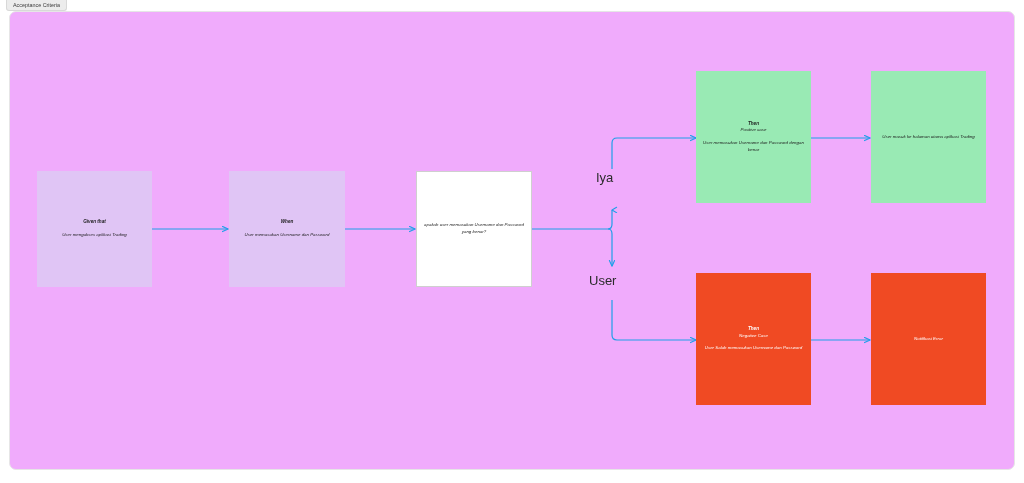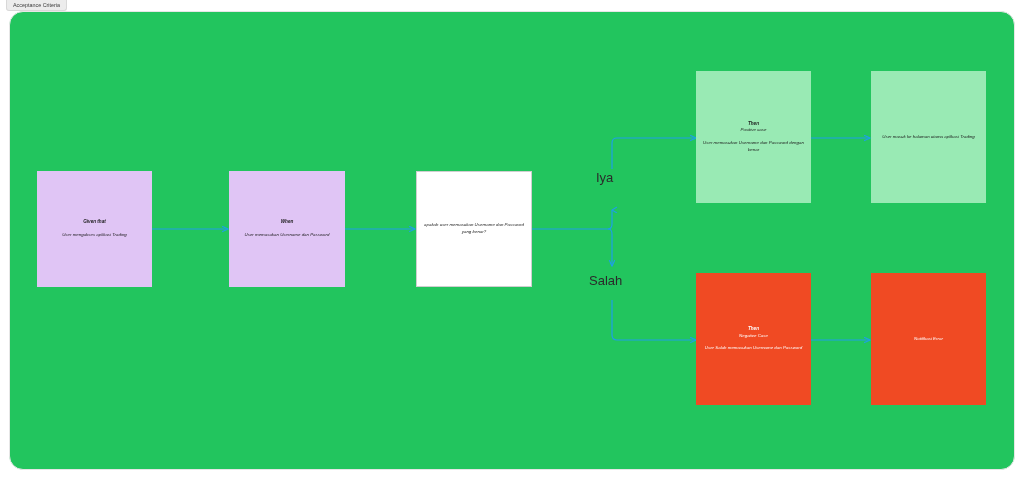--- a/index.html
+++ b/index.html
@@ -35,23 +35,23 @@
     line-height: 11px;
     color: #3a3a3a;
     white-space: nowrap;
     box-sizing: border-box;
   }
   
   .canvas {
     position: absolute;
     left: 9px; top: 11px;
     width: 1006px; height: 459px;
-    background: #22c55e;
+    background: #f0abfc;
     border: 1px solid #e6e6e6;
-    border-radius: 14px;
+    border-radius: 7px;
     box-sizing: border-box;
     overflow: hidden;
   }
   .edges {
     position: absolute;
     left: 0; top: 0;
     width: 1006px; height: 459px;
     pointer-events: none;
   }
   
@@ -192,16 +192,16 @@
       <p class="n-sub">Negative Case</p>
       <div class="n-gap"></div>
       <p class="n-body">User Salah memasukan Username dan Password</p>
     </div>
 
     <div class="node node-red" style="left:861px; top:261px; width:115px; height:132px;">
       <p class="n-body">Notifikasi Error</p>
     </div>
 
     <div class="branch-label" style="left:586px; top:159px;">Iya</div>
-    <div class="branch-label" style="left:579px; top:262px;">Salah</div>
+    <div class="branch-label" style="left:579px; top:262px;">User</div>
 
   </div>
 </div>
 
 </body></html>

